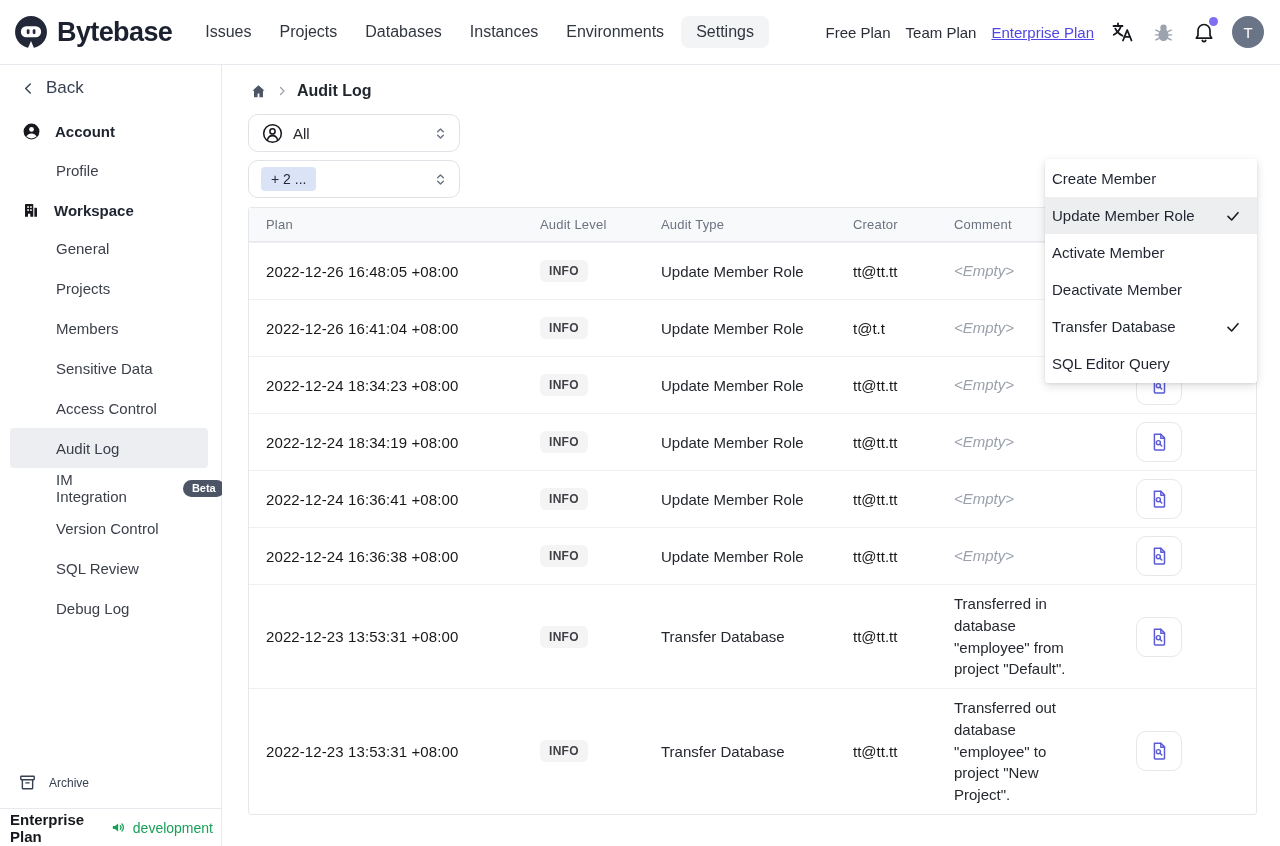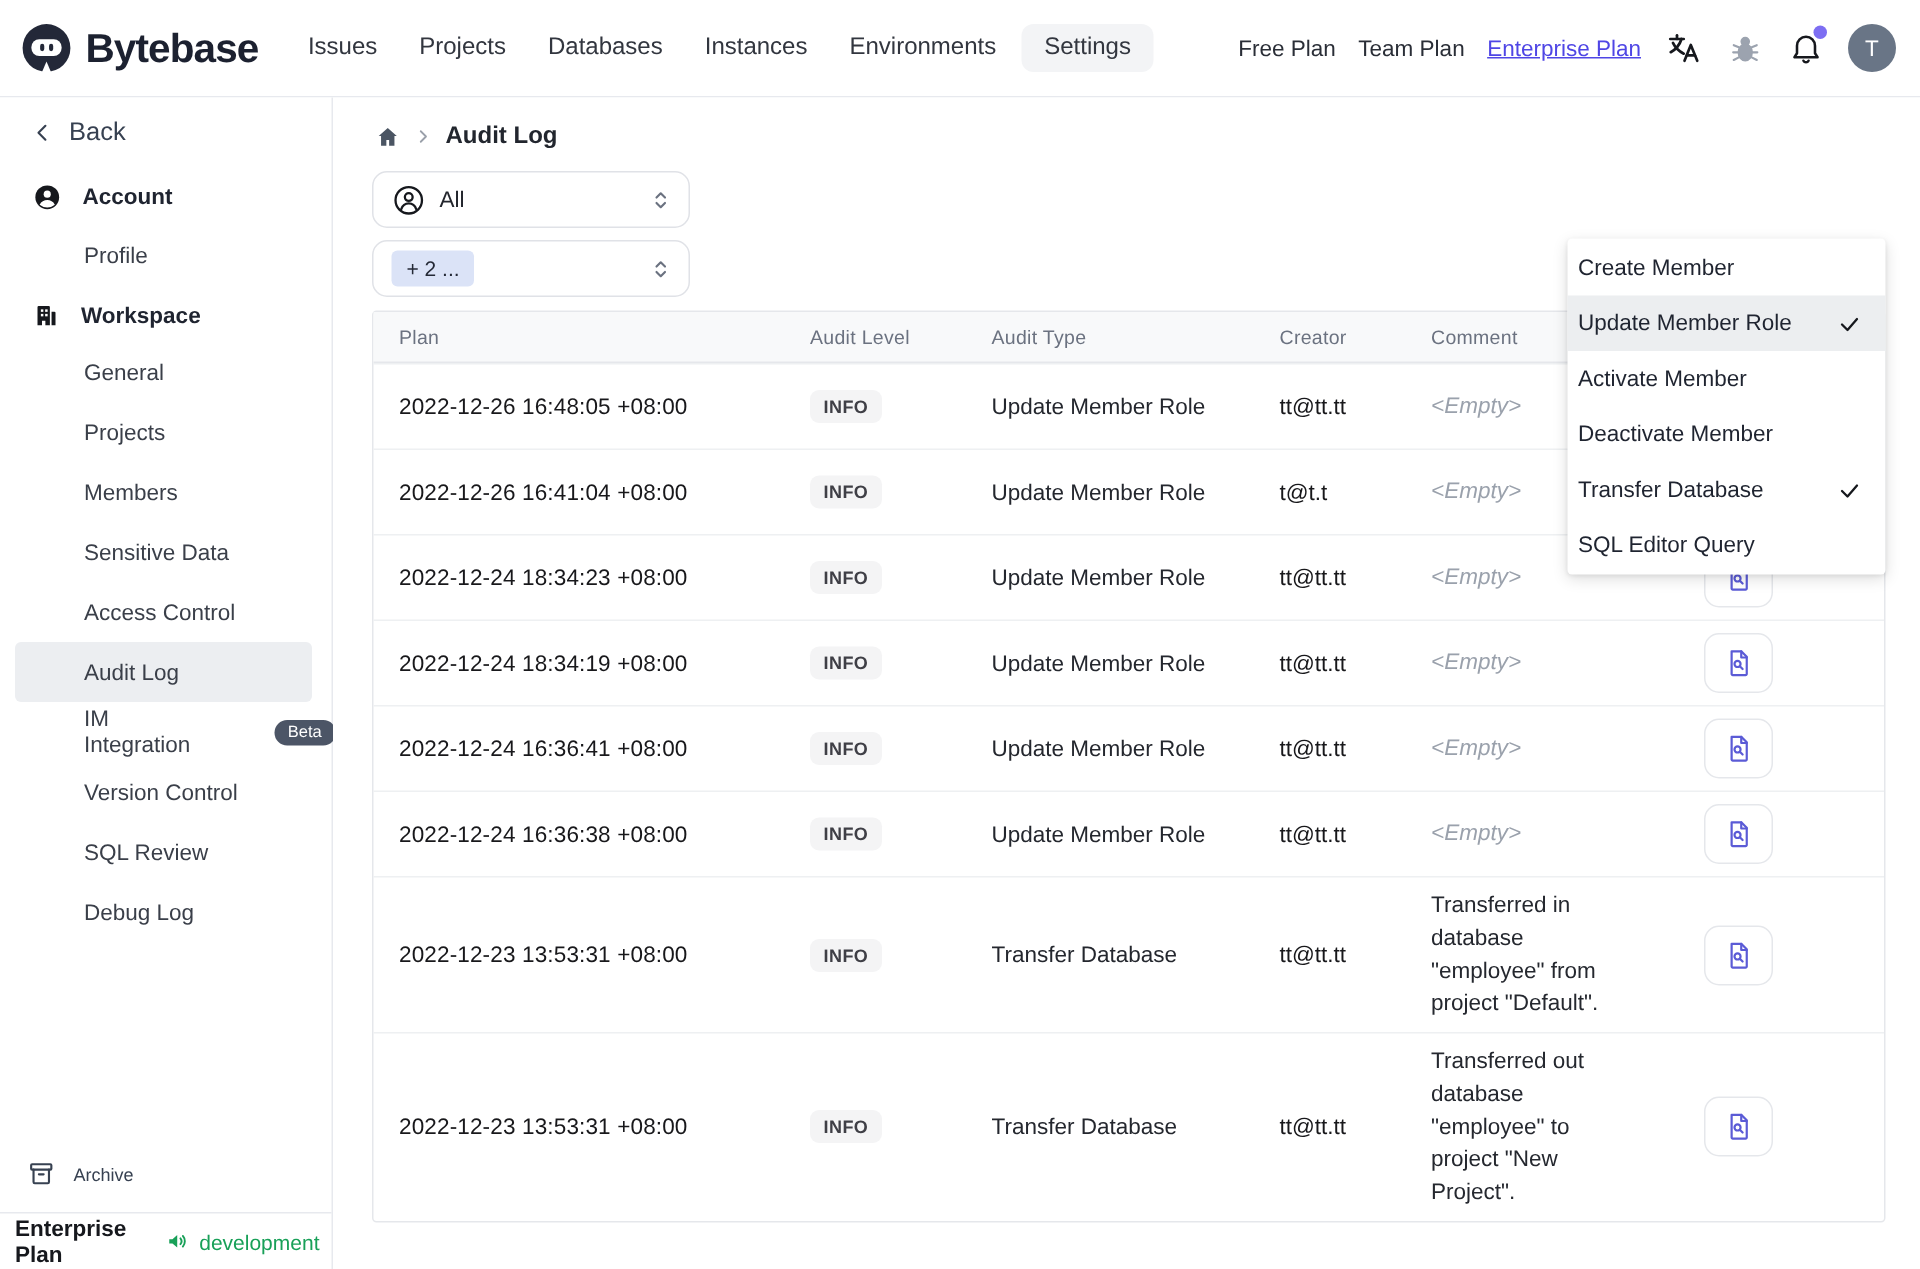--- a/index.html
+++ b/index.html
@@ -28,21 +28,21 @@
   
   .sidebar { width:222px; border-right:1px solid #e7e9ee; display:flex; flex-direction:column; background:#fff; }
   .back-row { display:flex; align-items:center; gap:9px; padding:11px 0 5px 20px; height:40px;
     font-size:17px; color:#374151; cursor:pointer; }
   .side-list { padding-top:6px; }
   .side-section { display:flex; align-items:center; gap:14px; padding:9px 0 9px 22px;
     font-size:15px; font-weight:600; color:#1f2430; margin-top:2px; }
   .side-item { display:flex; align-items:center; gap:8px; padding:10px 0 10px 46px; margin:0 13px 0 10px;
     font-size:15px; color:#3a3f49; border-radius:4px; cursor:pointer; height:40px; }
   .side-item.active { background:#eceef1; }
-  .beta-badge { background:#4c5566; color:#fff; font-size:11px; font-weight:400;
+  .beta-badge { background:#4c5566; color:#fff; font-size:11px; font-weight:700;
     padding:3px 9px; border-radius:999px; line-height:1;margin-left:48px; }
   .side-bottom { margin-top:auto; }
   .archive-row { display:flex; align-items:center; gap:12px; padding:10px 0 10px 18px; margin-bottom:6px;
     font-size:12px; color:#374151; cursor:pointer; }
   .side-footer { border-top:1px solid #e7e9ee; height:38px; display:flex; align-items:center; gap:6px; padding:0 8px 0 10px; }
   .side-footer .plan-name { font-size:15px; font-weight:700; color:#16181d; }
   .side-footer .env-name { font-size:14px; color:#18a058; }
 
   
   .main { position:relative; flex:1; padding:14px 23px 0 26px; background:#fff; }

